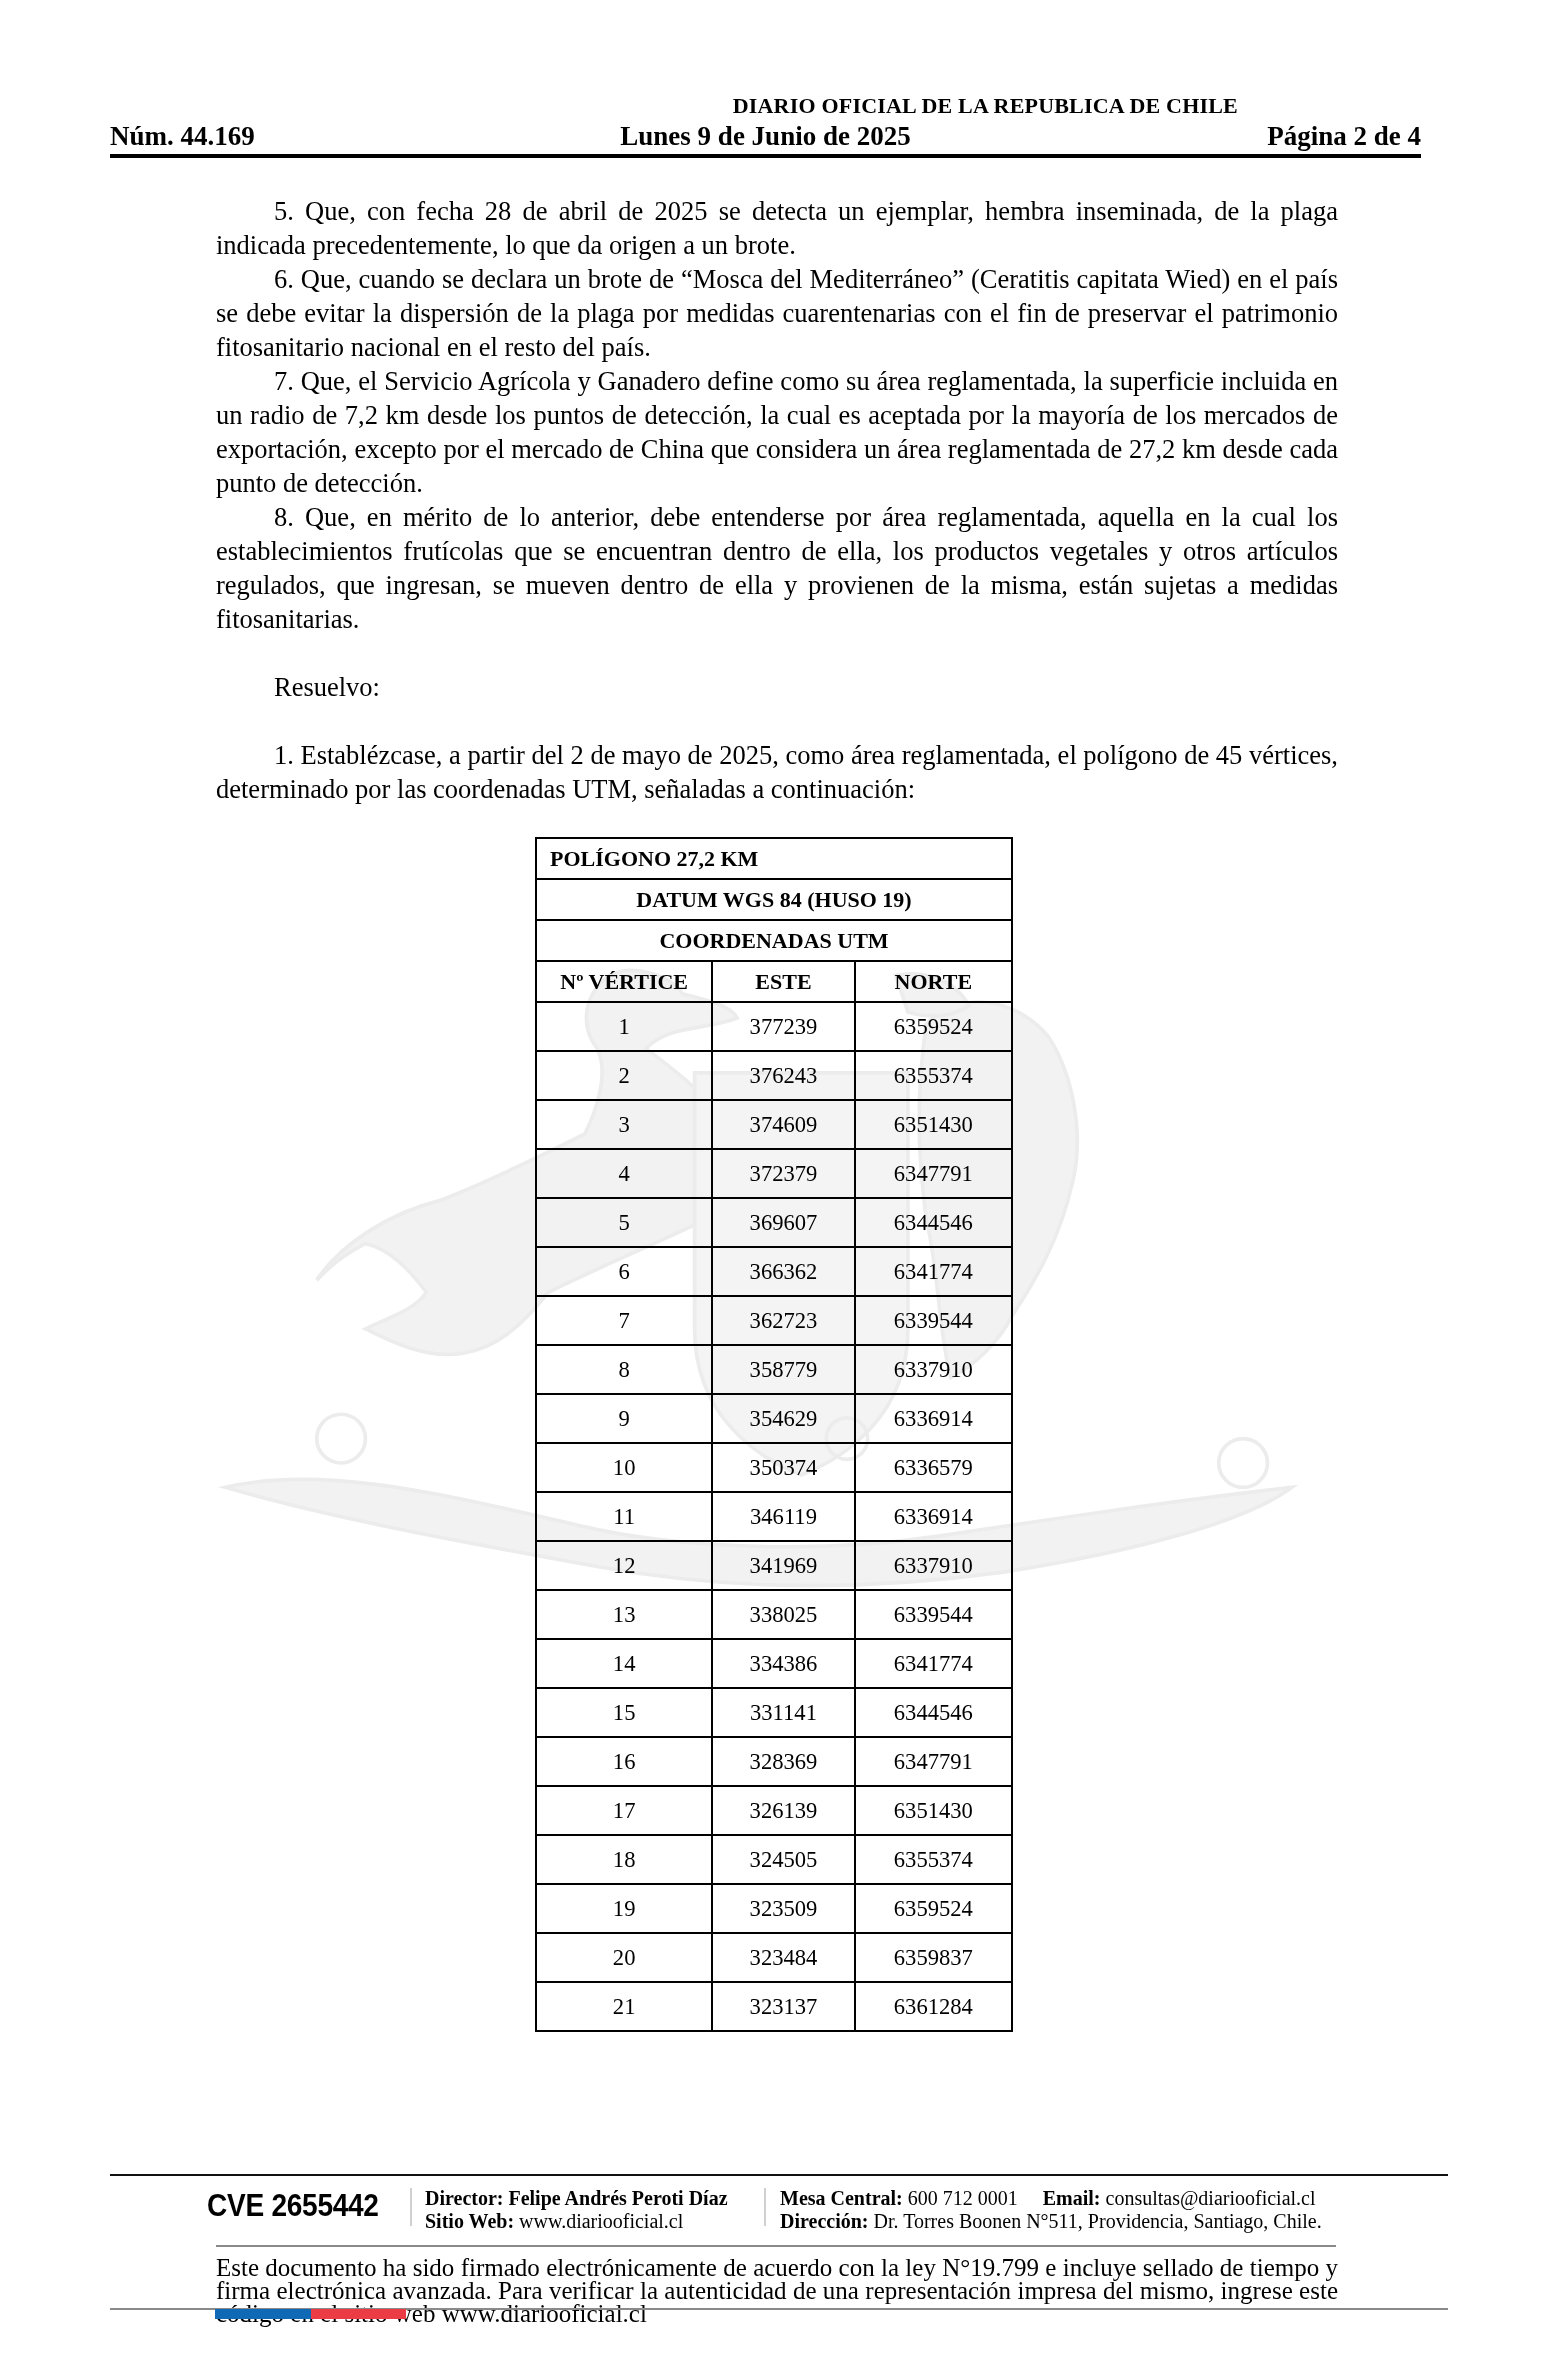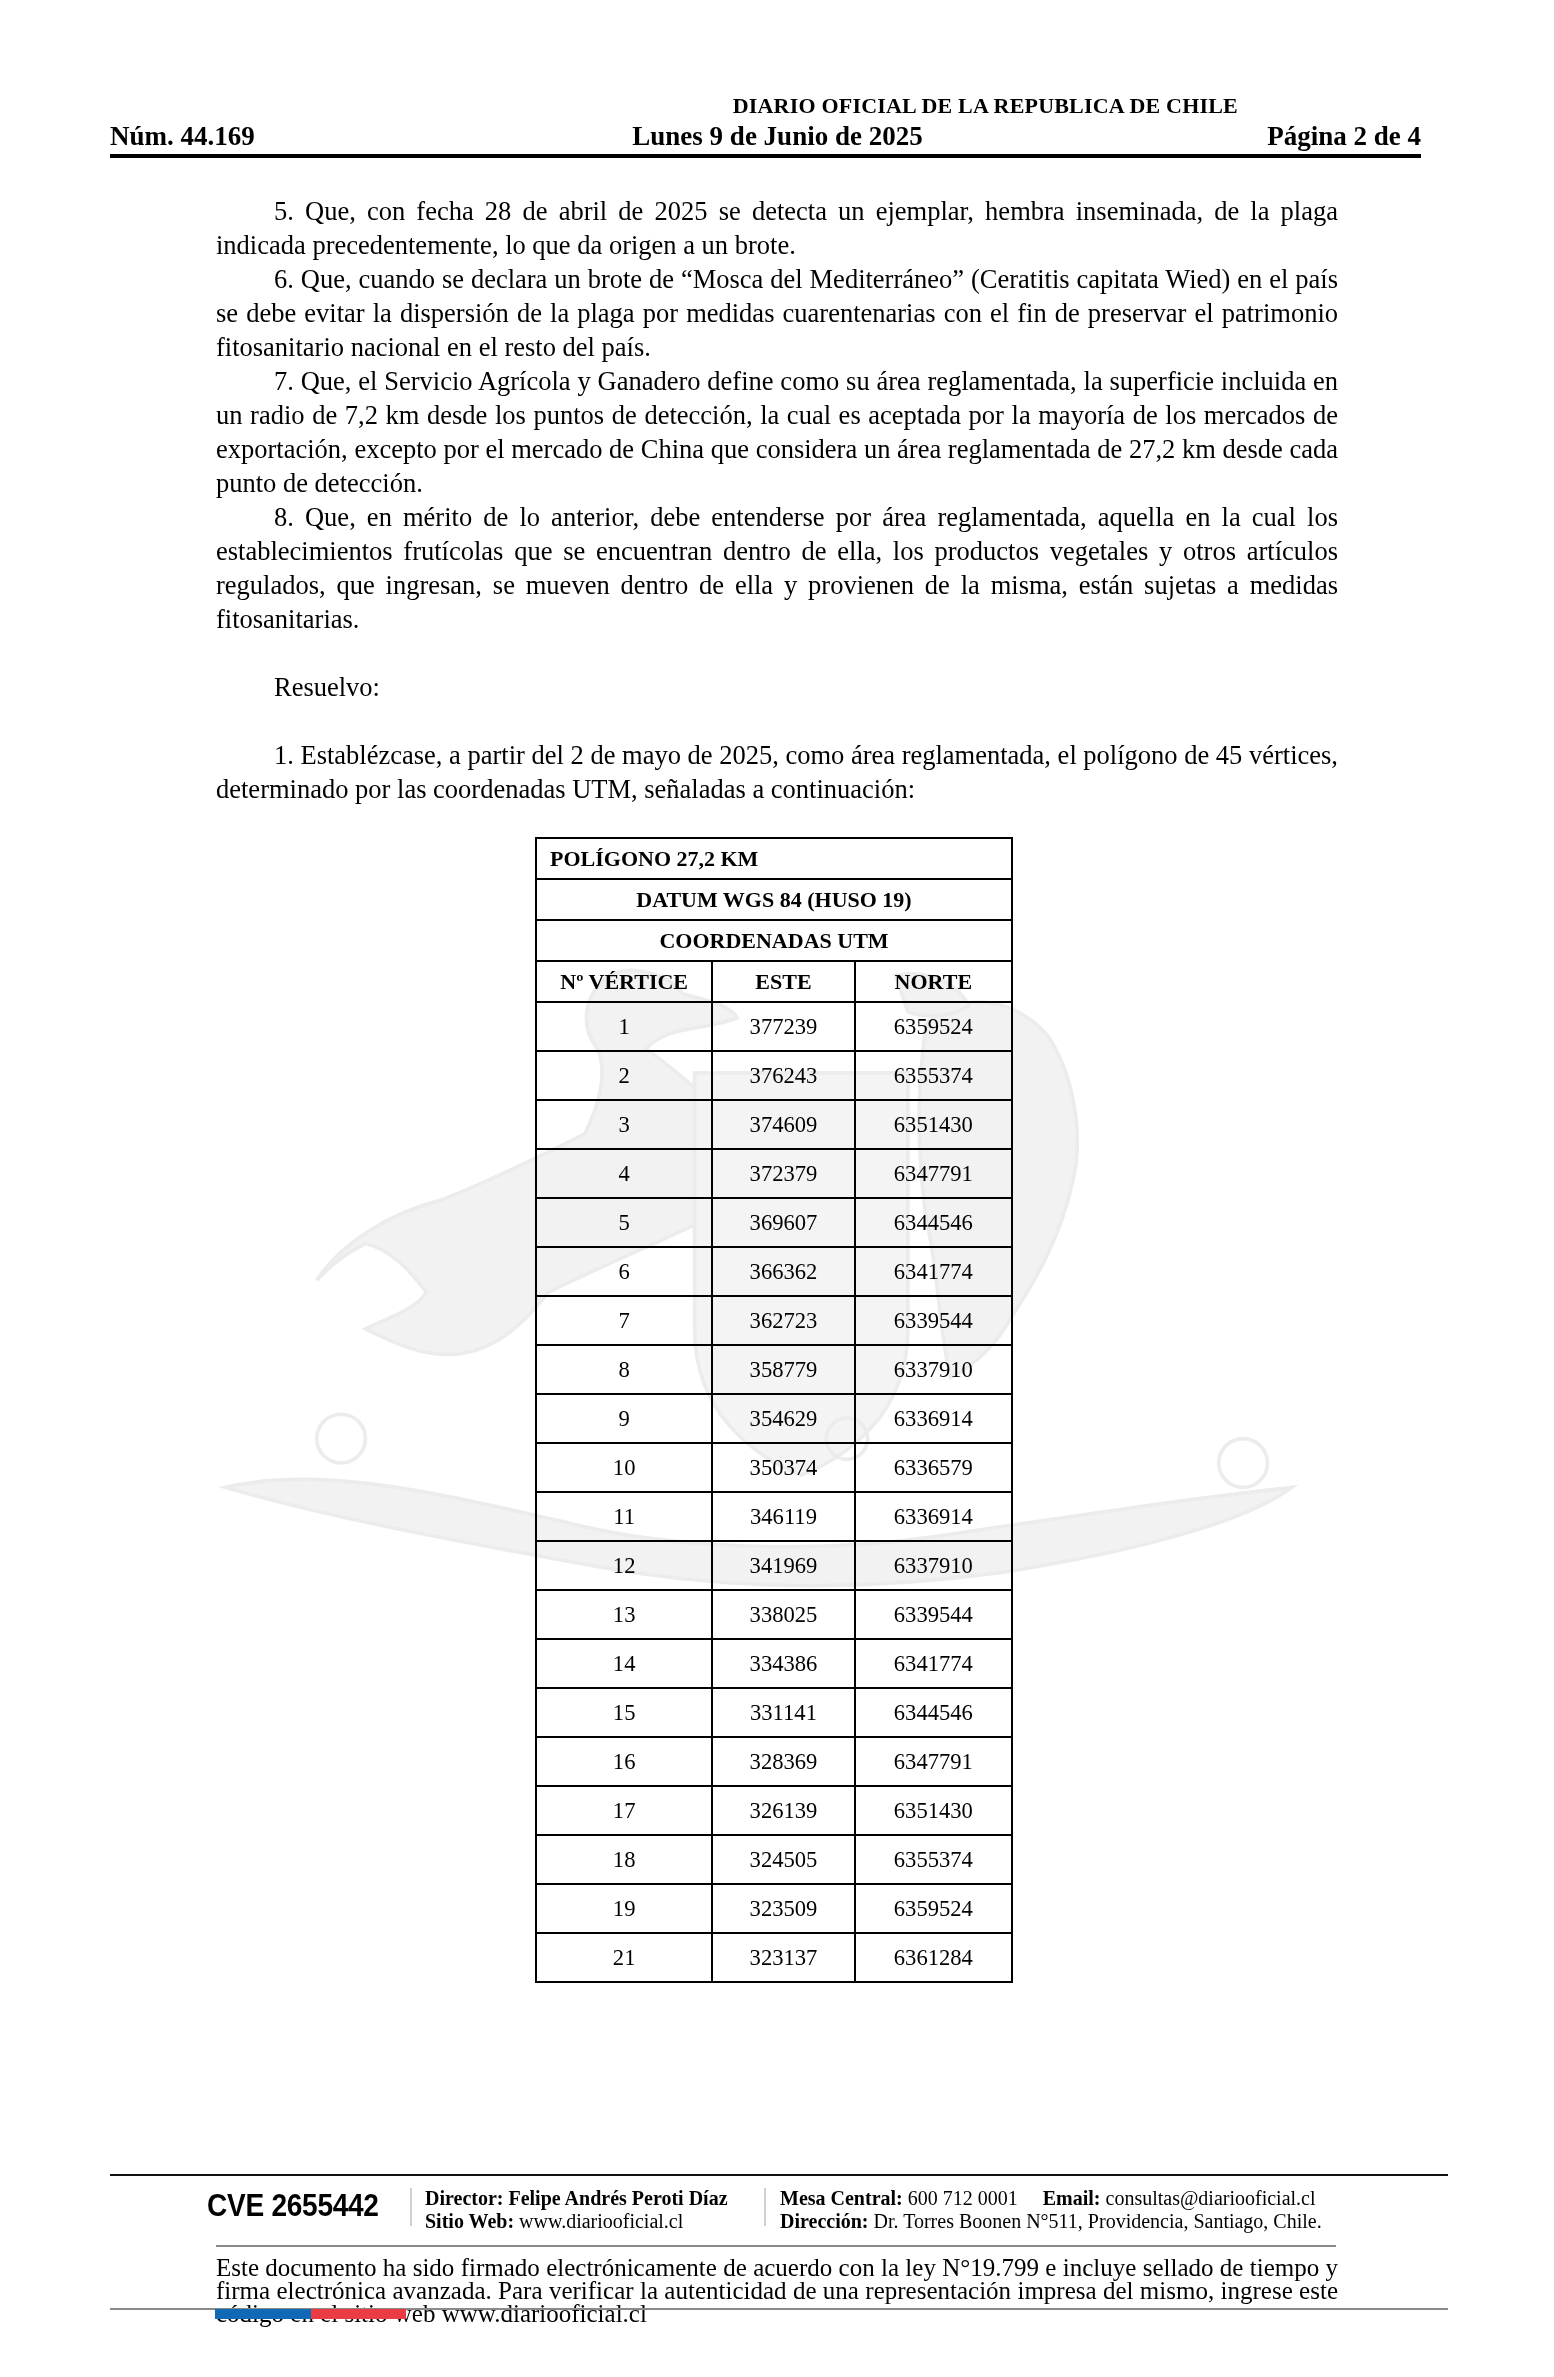--- a/index.html
+++ b/index.html
@@ -8,21 +8,21 @@
 
   
   .watermark { position:absolute; left:207px; top:951px; width:1158px; height:707px; opacity:1; pointer-events:none; }
 
   
   .hdr-title { position:absolute; left:0; width:1238px; top:93px; text-align:right;
                font-weight:bold; font-size:22px; letter-spacing:0.2px; }
   .hdr-row { position:absolute; left:110px; width:1311px; top:121px; height:27px;
              font-weight:bold; font-size:27px; }
   .hdr-row .l { position:absolute; left:0; top:0; }
-  .hdr-row .c { position:absolute; left:12px; width:100%; text-align:center; top:0; }
+  .hdr-row .c { position:absolute; left:0; width:100%; text-align:center; top:0; }
   .hdr-row .r { position:absolute; right:0; top:0; }
   .hdr-rule { position:absolute; left:110px; width:1311px; top:154px; height:3.7px; background:#000; }
 
   
   .body-text { position:absolute; left:216px; width:1122px; top:194px;
                font-size:26.5px; line-height:34px; text-align:justify; }
   .body-text p { margin:0; text-indent:58px; }
   .body-text p.gap { margin-top:34px; }
 
   
@@ -194,20 +194,25 @@
         <td>18</td>
         <td>324505</td>
         <td>6355374</td>
       </tr>
   <tr class="d">
         <td>19</td>
         <td>323509</td>
         <td>6359524</td>
       </tr>
   <tr class="d">
+        <td>20</td>
+        <td>323484</td>
+        <td>6359837</td>
+      </tr>
+  <tr class="d">
         <td>21</td>
         <td>323137</td>
         <td>6361284</td>
       </tr>
 </tbody>
   </table>
 
 <div class="ft-rule-top"></div>
 <div class="cve">CVE 2655442</div>
 <div class="vsep" style="left:410px;"></div>

